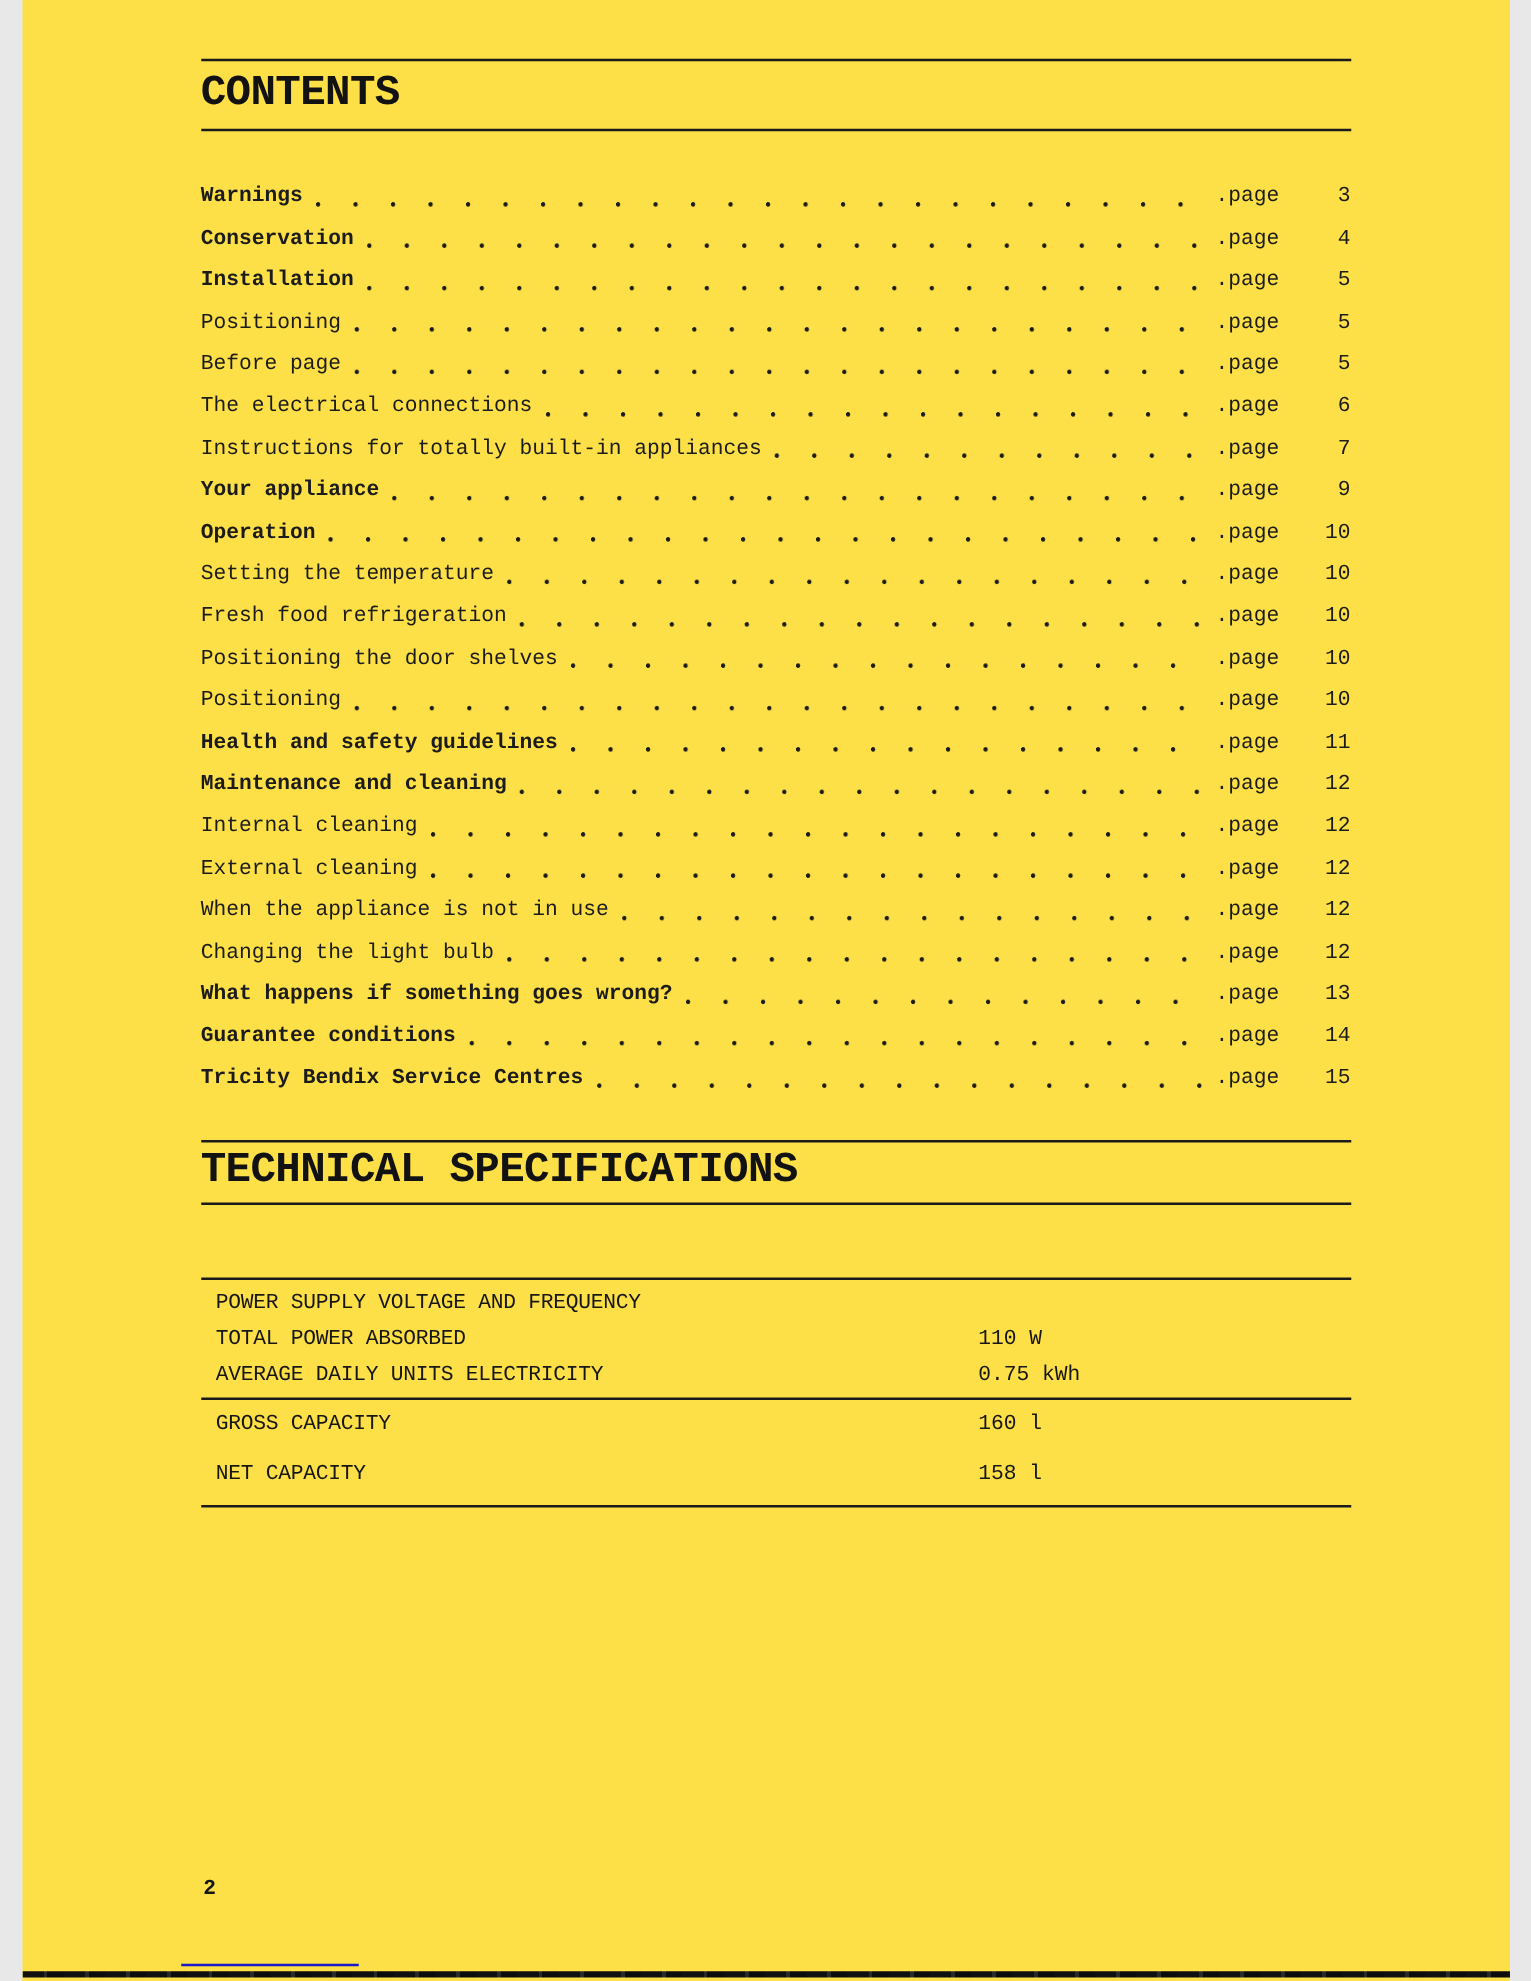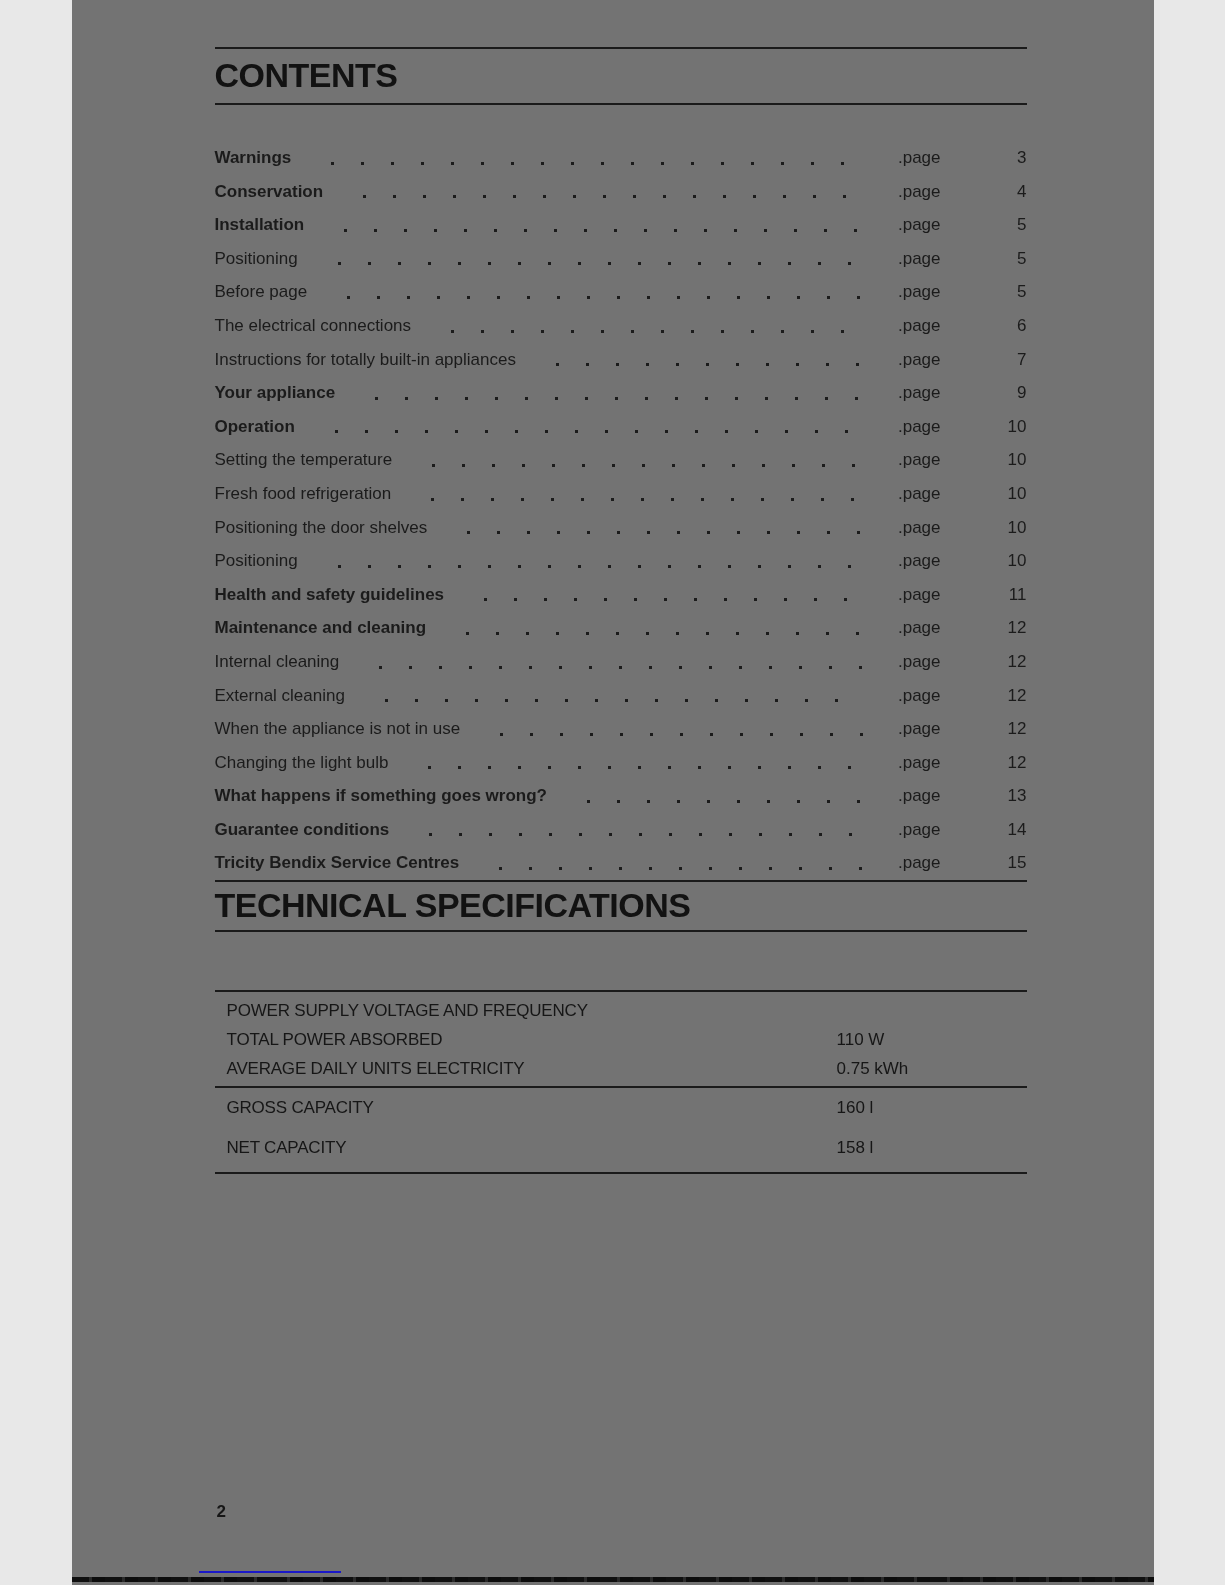--- a/index.html
+++ b/index.html
@@ -1,51 +1,51 @@
 <!DOCTYPE html>
 <html><head>
 <meta charset="utf-8">
 <style>
   html,body { margin:0; padding:0; background:#e8e8e8; }
   .page {
     position:relative;
-    width:1082px; height:1585px;
+    width:1190px; height:1585px;
     margin:0 auto;
-    background:#737373;
+    background:#fde047;
     color:#161616;
-    font-family:Liberation Sans, sans-serif;
+    font-family:Liberation Mono, monospace;
     overflow:hidden;
   }
   .content { padding:47px 127px 0 143px; }
   .rule { border-top:2px solid #1a1a1a; height:0; }
   .section-title {
     font-size:34px; line-height:40px; font-weight:bold;
     letter-spacing:-0.5px; margin:6px 0 8px 0; color:#121212;
   }
   .section-title.tight { line-height:38px; margin:4px 0 6px 0; }
 
   
   .toc { list-style:none; margin:36px 0 0 0; padding:0; }
   .toc li {
     display:flex; align-items:flex-end;
-    line-height:33.6px; font-size:17px; color:#1b1b1b;gap:29px;
+    line-height:33.6px; font-size:17px; color:#1b1b1b;
   }
   .toc li.bold .toc-label { font-weight:bold; }
   .toc-label { white-space:nowrap; }
   .toc-leader {
     flex:1 1 auto; height:5px; align-self:flex-end;
     margin:0 6px 9px 10px;
     background-image:radial-gradient(circle at 2.5px 2.5px, #1c1c1c 1.5px, rgba(0,0,0,0) 2px);
     background-size:30px 5px; background-repeat:repeat-x;
   }
   .toc-pageword { white-space:nowrap; }
   .toc-num { width:57px; text-align:right; white-space:nowrap; }
 
   
-  .specs-section { }
+  .specs-section { margin-top:32px; }
   .spec-table { margin-top:58px; border-top:2px solid #1a1a1a; border-bottom:2px solid #1a1a1a; }
   .spec-group { padding:4px 0 3px 12px; }
   .spec-group.bottom { padding:0 0 4px 12px; }
   .spec-divider { border-top:2px solid #1a1a1a; height:0; }
   .spec-row { display:flex; font-size:17px; line-height:29px; }
   .spec-group.bottom .spec-row { line-height:40px; }
   .spec-label { width:610px; letter-spacing:-0.2px; }
   .spec-value { flex:1; }
 
   

